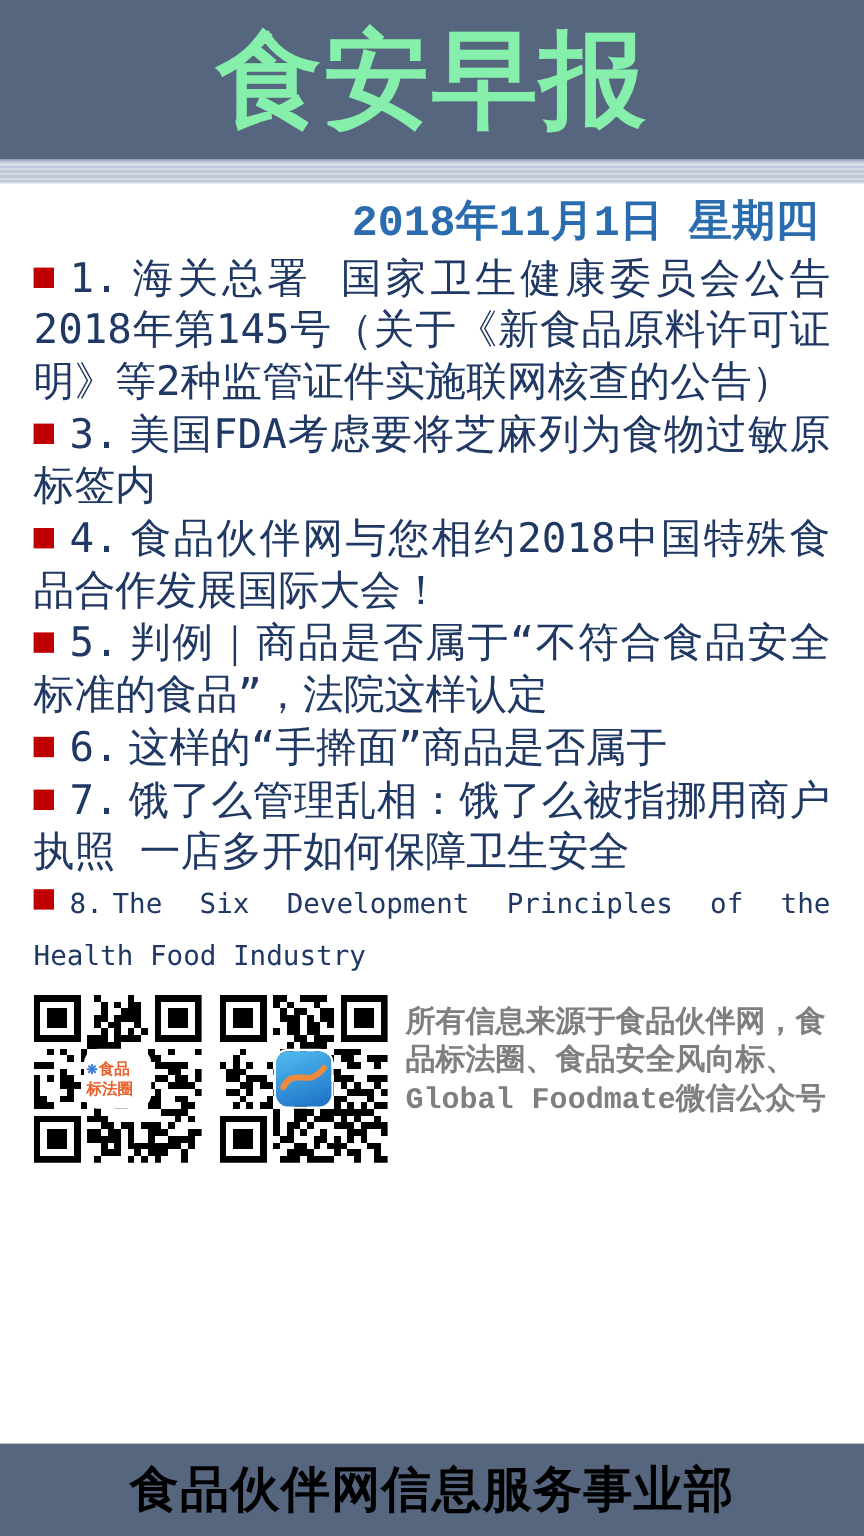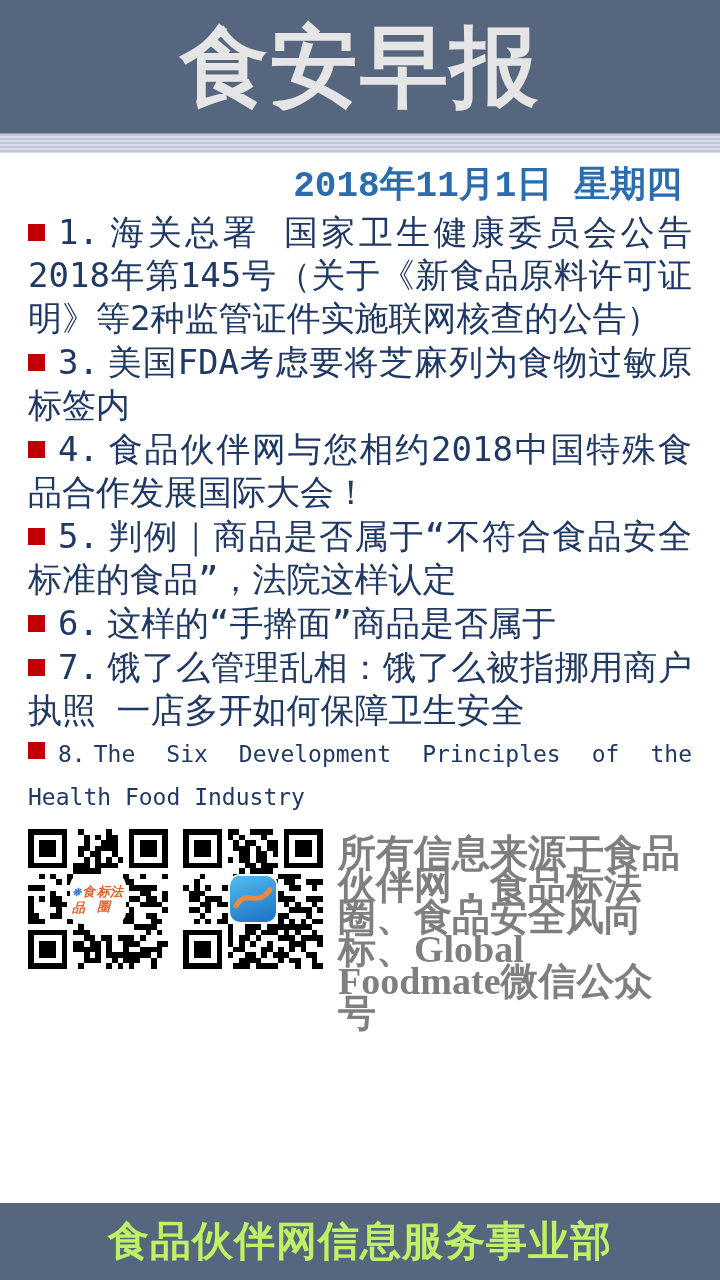--- a/index.html
+++ b/index.html
@@ -8,21 +8,21 @@
     background:#ffffff;
     font-family:"Liberation Sans", sans-serif;
   }
   
   .banner{
     height:133px;width:100%;
     background:var(--banner_bg,#56667f);
     display:flex;align-items:center;justify-content:center;
   }
   .banner h1{
-    margin:0;color:#e5e5e5;font-size:88px;line-height:1;
+    margin:0;color:#86efac;font-size:88px;line-height:1;
     font-weight:900;letter-spacing:2px;
     font-family:"Liberation Sans", sans-serif;
   }
   .stripe-band{
     height:19px;width:100%;
     background:repeating-linear-gradient(to bottom,
       #bfc7d8 0px,#bfc7d8 2px,#d7dce7 2px,#d7dce7 4px);
     border-top:1px solid #8e99b0;
   }
   
@@ -50,47 +50,47 @@
   .num{margin-right:8px;}
   
   .qr-row{display:flex;align-items:flex-start;margin-top:10px;}
   .qr-tile{
     width:140px;height:140px;position:relative;background:#ffffff;
     margin-right:15px;flex:0 0 auto;
   }
   .qr-tile svg.qr{display:block;width:140px;height:140px;}
   .qr-logo{
     position:absolute;left:50%;top:50%;transform:translate(-50%,-50%);
-    display:flex;flex-direction:row;align-items:center;justify-content:center;font-style:italic;
+    display:flex;flex-direction:column;align-items:flex-start;justify-content:center;
   }
   .qr-logo.paper{
     width:52px;height:46px;background:#ffffff;border-radius:10px;
     font-weight:bold;color:#e8622d;font-size:13px;line-height:15px;
     box-shadow:0 0 0 2px #ffffff;
   }
   .qr-logo .blue-mark{color:#3a7bd5;font-size:11px;margin-right:1px;}
   .qr-logo.app{
     width:46px;height:46px;border-radius:10px;
     background:linear-gradient(160deg,#53bdf0,#1b6fc4);
     box-shadow:0 0 0 2px #ffffff;
   }
   .note{
     width:352px;margin-top:8px;
     color:var(--note_text,#7f7f7f);
-    font-size:38px;line-height:32px;font-weight:bold;
-    font-family:Liberation Serif, serif;
+    font-size:25px;line-height:32px;font-weight:bold;
+    font-family:Liberation Mono, monospace;
   }
   
   .footer{
     position:absolute;left:0;top:1203px;width:100%;height:77px;
     background:var(--banner_bg,#56667f);
     display:flex;align-items:center;justify-content:center;
   }
   .footer .footer-text{
-    color:#bef264;font-size:41px;font-weight:800;letter-spacing:1px;
+    color:#000000;font-size:41px;font-weight:800;letter-spacing:1px;
     font-family:"Liberation Sans", sans-serif;
   }
 </style>
 </head>
 <body>
 
 <header class="banner">
   <h1>食安早报</h1>
 </header>
 

